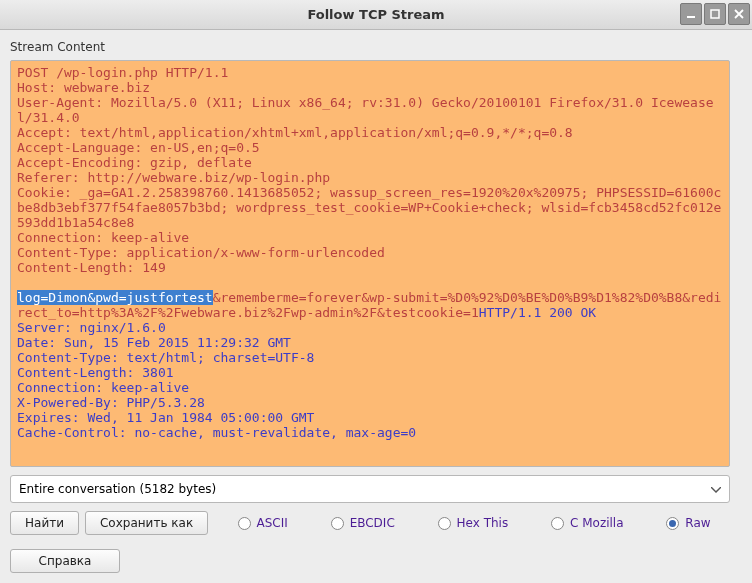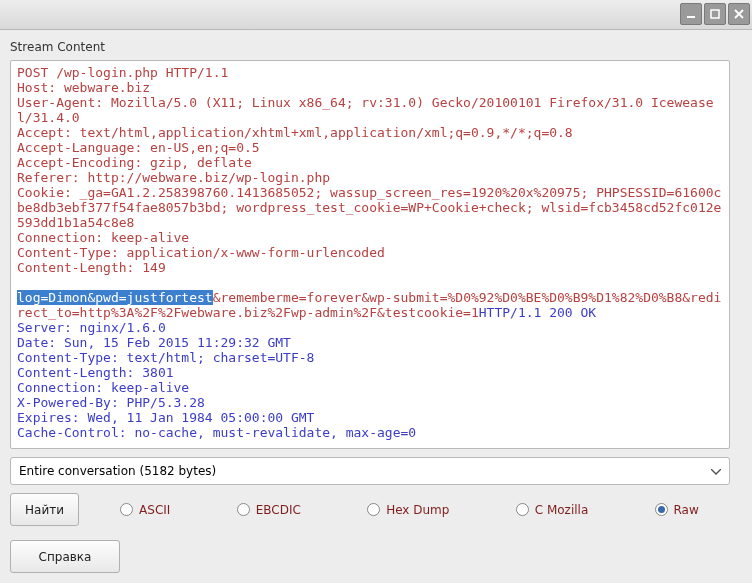--- a/index.html
+++ b/index.html
@@ -56,21 +56,21 @@
     padding: 6px 22px 10px 10px;
     background: #ededed;
   }
   .section-label {
     font-size: 12px;
     color: #333;
     margin: 4px 0 6px 0;
   }
   .stream-box {
     flex: 1;
-    background: #ffffff;
+    background: #fdba74;
     border: 1px solid #b8b8b8;
     border-radius: 2px;
     padding: 4px 6px;
     overflow: hidden;
     font-family: "DejaVu Sans Mono", "Liberation Mono", "Courier New", monospace;
     font-size: 13px;
     line-height: 15px;
     white-space: pre-wrap;
     word-break: break-all;
   }
@@ -89,21 +89,21 @@
     justify-content: space-between;
   }
   .dropdown .chev { color: #555; }
   .row {
     margin-top: 8px;
     display: flex;
     align-items: center;
     gap: 6px;
   }
   .btn {
-    height: 33px;
+    height: 24px;
     padding: 0 14px;
     background: linear-gradient(#fdfdfd, #e8e8e8);
     border: 1px solid #b0b0b0;
     border-radius: 3px;
     font-size: 12px;
     color: #222;
     display: inline-flex;
     align-items: center;
     justify-content: center;
     cursor: pointer;
@@ -114,21 +114,21 @@
     gap: 4px;
     flex: 1;
     justify-content: space-around;
     padding-left: 4px;
   }
   .radio-item {
     display: flex;
     align-items: center;
     gap: 6px;
     font-size: 12px;
-    color: #7f1d1d;
+    color: #4c1d95;
     cursor: pointer;
   }
   .radio {
     width: 13px; height: 13px;
     border: 1px solid #888;
     border-radius: 50%;
     background: #fff;
     display: flex;
     align-items: center;
     justify-content: center;
@@ -145,20 +145,21 @@
     align-items: flex-start;
   }
   .spacer { flex: 1; }
   .bottom-row .btn { min-width: 110px; }
   .bottom-row .btn.wide { min-width: 160px; }
 </style>
 </head>
 <body>
 
 <div class="titlebar">
+  <div class="title">Follow TCP Stream</div>
   <div class="win-controls">
     <div class="win-btn">
       <svg width="10" height="10" viewBox="0 0 10 10">
           <rect x="1" y="7" width="8" height="2" fill="#fff"></rect>
         </svg>
     </div>
     <div class="win-btn">
       <svg width="10" height="10" viewBox="0 0 10 10">
           <rect x="1" y="1" width="8" height="8" fill="none" stroke="#fff" stroke-width="1.5"></rect>
         </svg>
@@ -201,33 +202,34 @@
     <span>Entire conversation (5182 bytes)</span>
     <span class="chev">
       <svg width="10" height="6" viewBox="0 0 10 6">
           <path d="M0 0 L5 5 L10 0" fill="none" stroke="#555" stroke-width="1.4"></path>
         </svg>
     </span>
   </div>
 
   <div class="row">
     <div class="btn">Найти</div>
+    <div class="btn">Сохранить как</div>
 
     <div class="radio-group">
       <div class="radio-item">
         <span class="radio"></span>
         <span>ASCII</span>
       </div>
       <div class="radio-item">
         <span class="radio"></span>
         <span>EBCDIC</span>
       </div>
       <div class="radio-item">
         <span class="radio"></span>
-        <span>Hex Dump</span>
+        <span>Hex This</span>
       </div>
       <div class="radio-item">
         <span class="radio"></span>
         <span>C Mozilla</span>
       </div>
       <div class="radio-item">
         <span class="radio checked"></span>
         <span>Raw</span>
       </div>
     </div>

